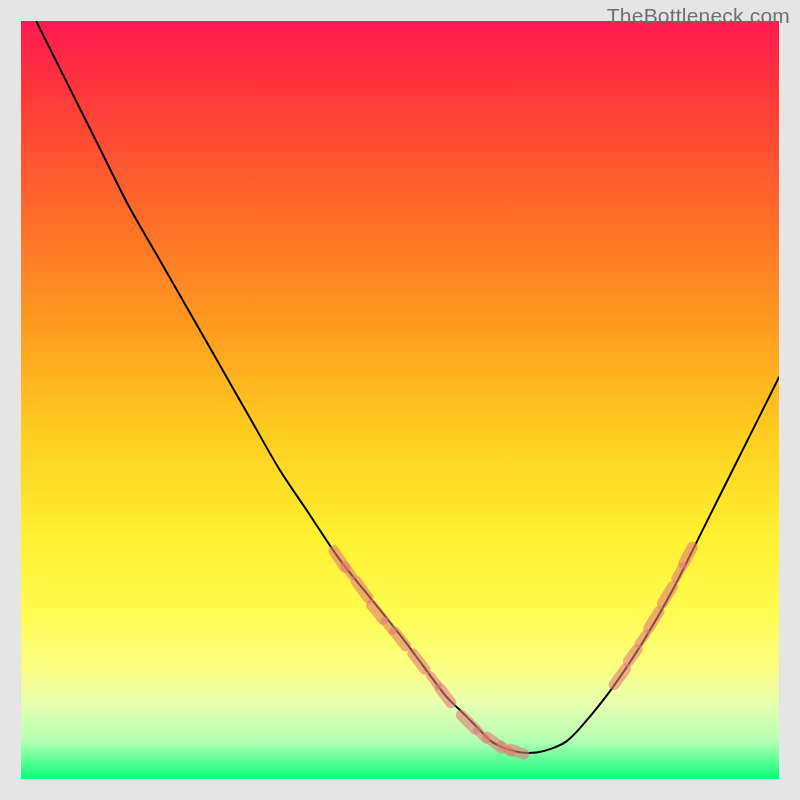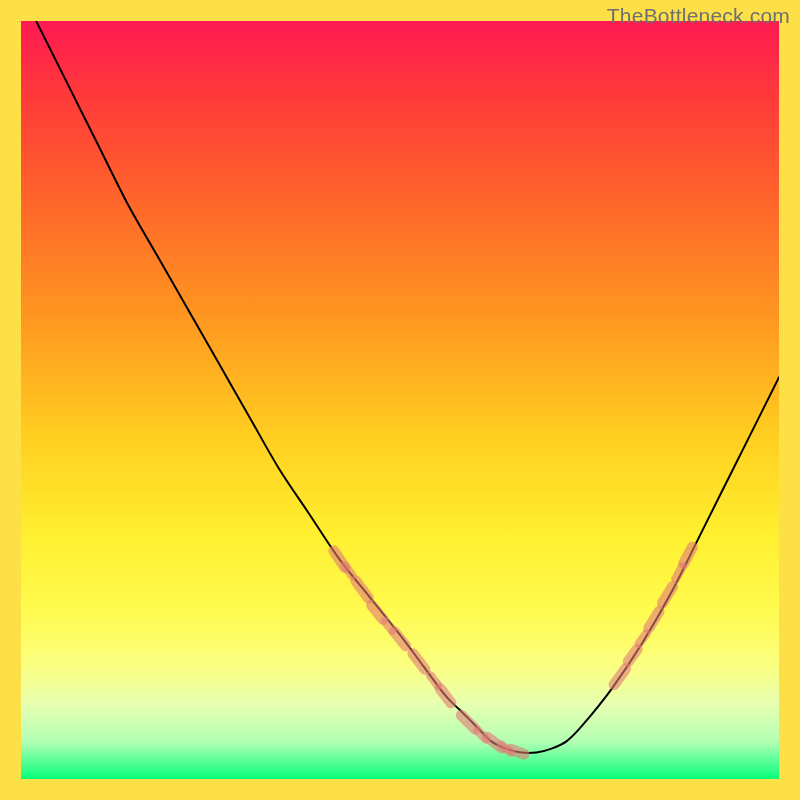--- a/index.html
+++ b/index.html
@@ -8,21 +8,21 @@
     background: #000;
     width: 800px;
     height: 800px;
     overflow: hidden;
     font-family: Arial, Helvetica, sans-serif;
   }
   .frame {
     position: relative;
     width: 800px;
     height: 800px;
-    background: #fde047;
+    background: #e5e5e5;
   }
   .watermark {
     position: absolute;
     top: 4px;
     right: 10px;
     color: #6f6f6f;
     font-size: 21px;
     font-weight: 500;
     letter-spacing: 0.2px;
     z-index: 10;

